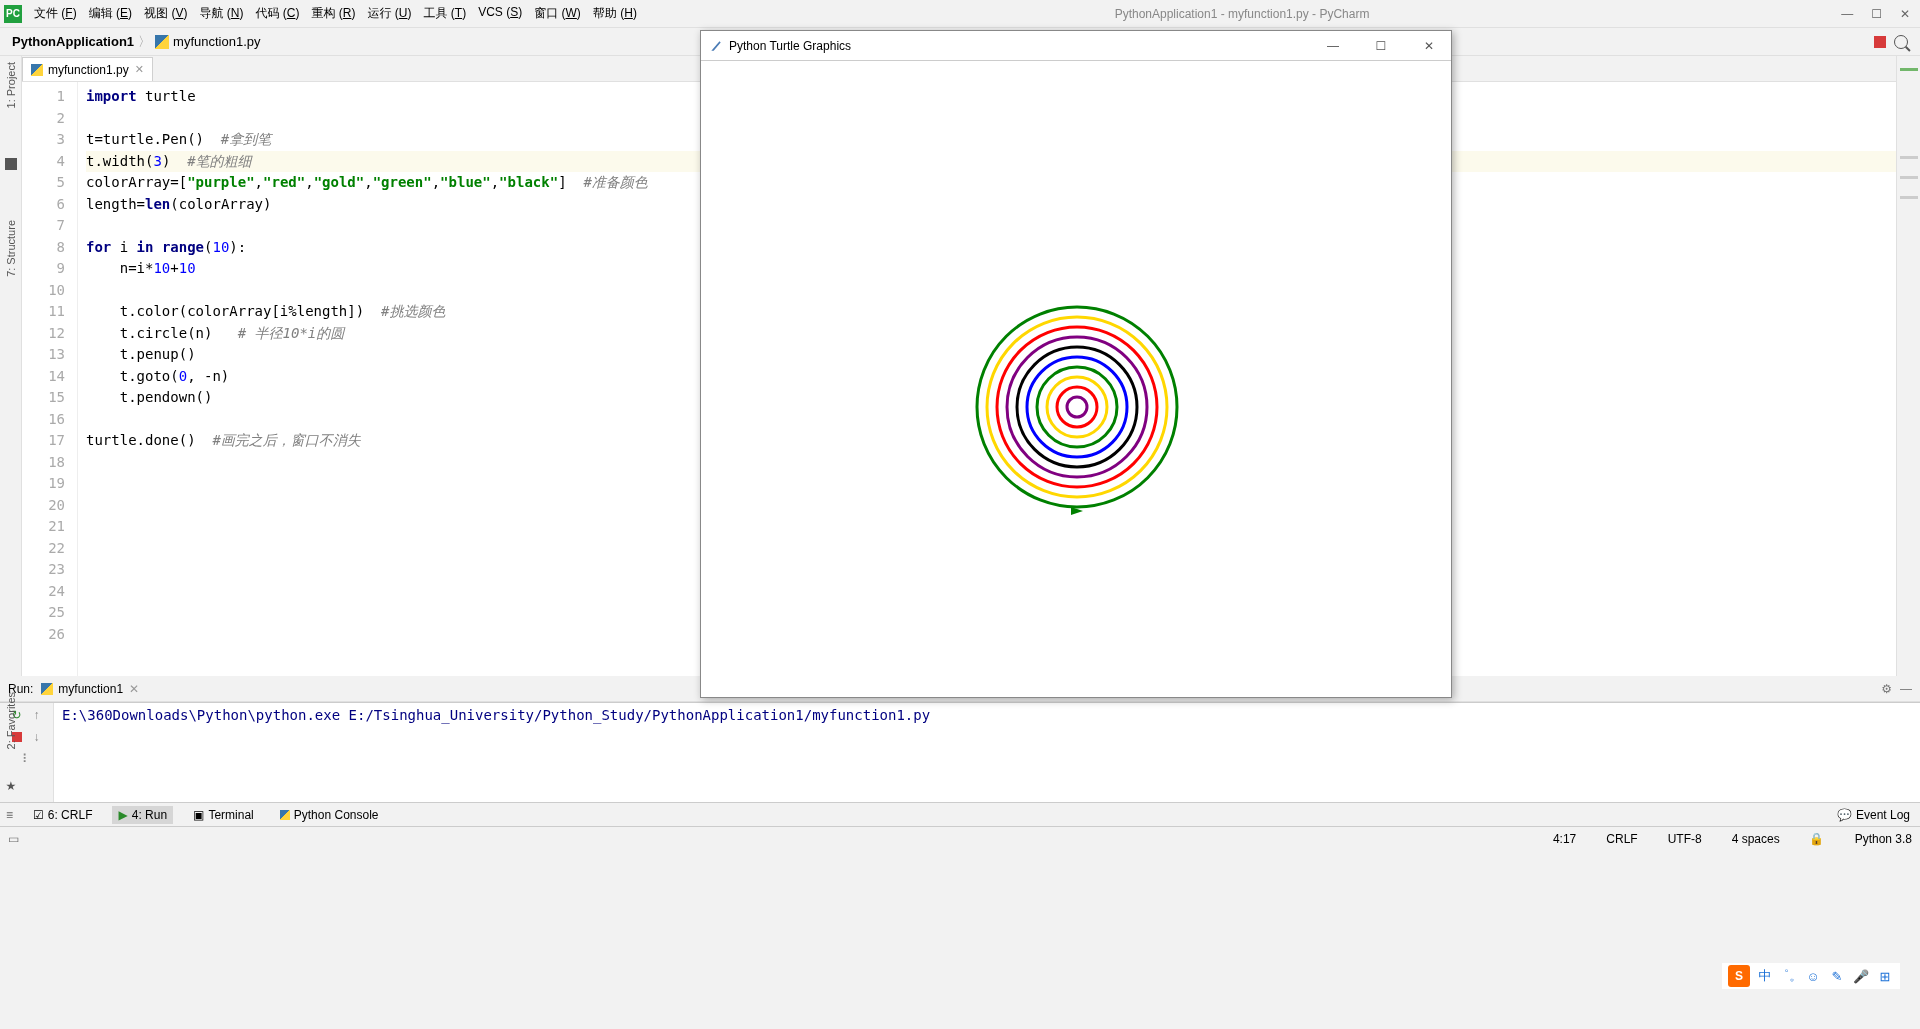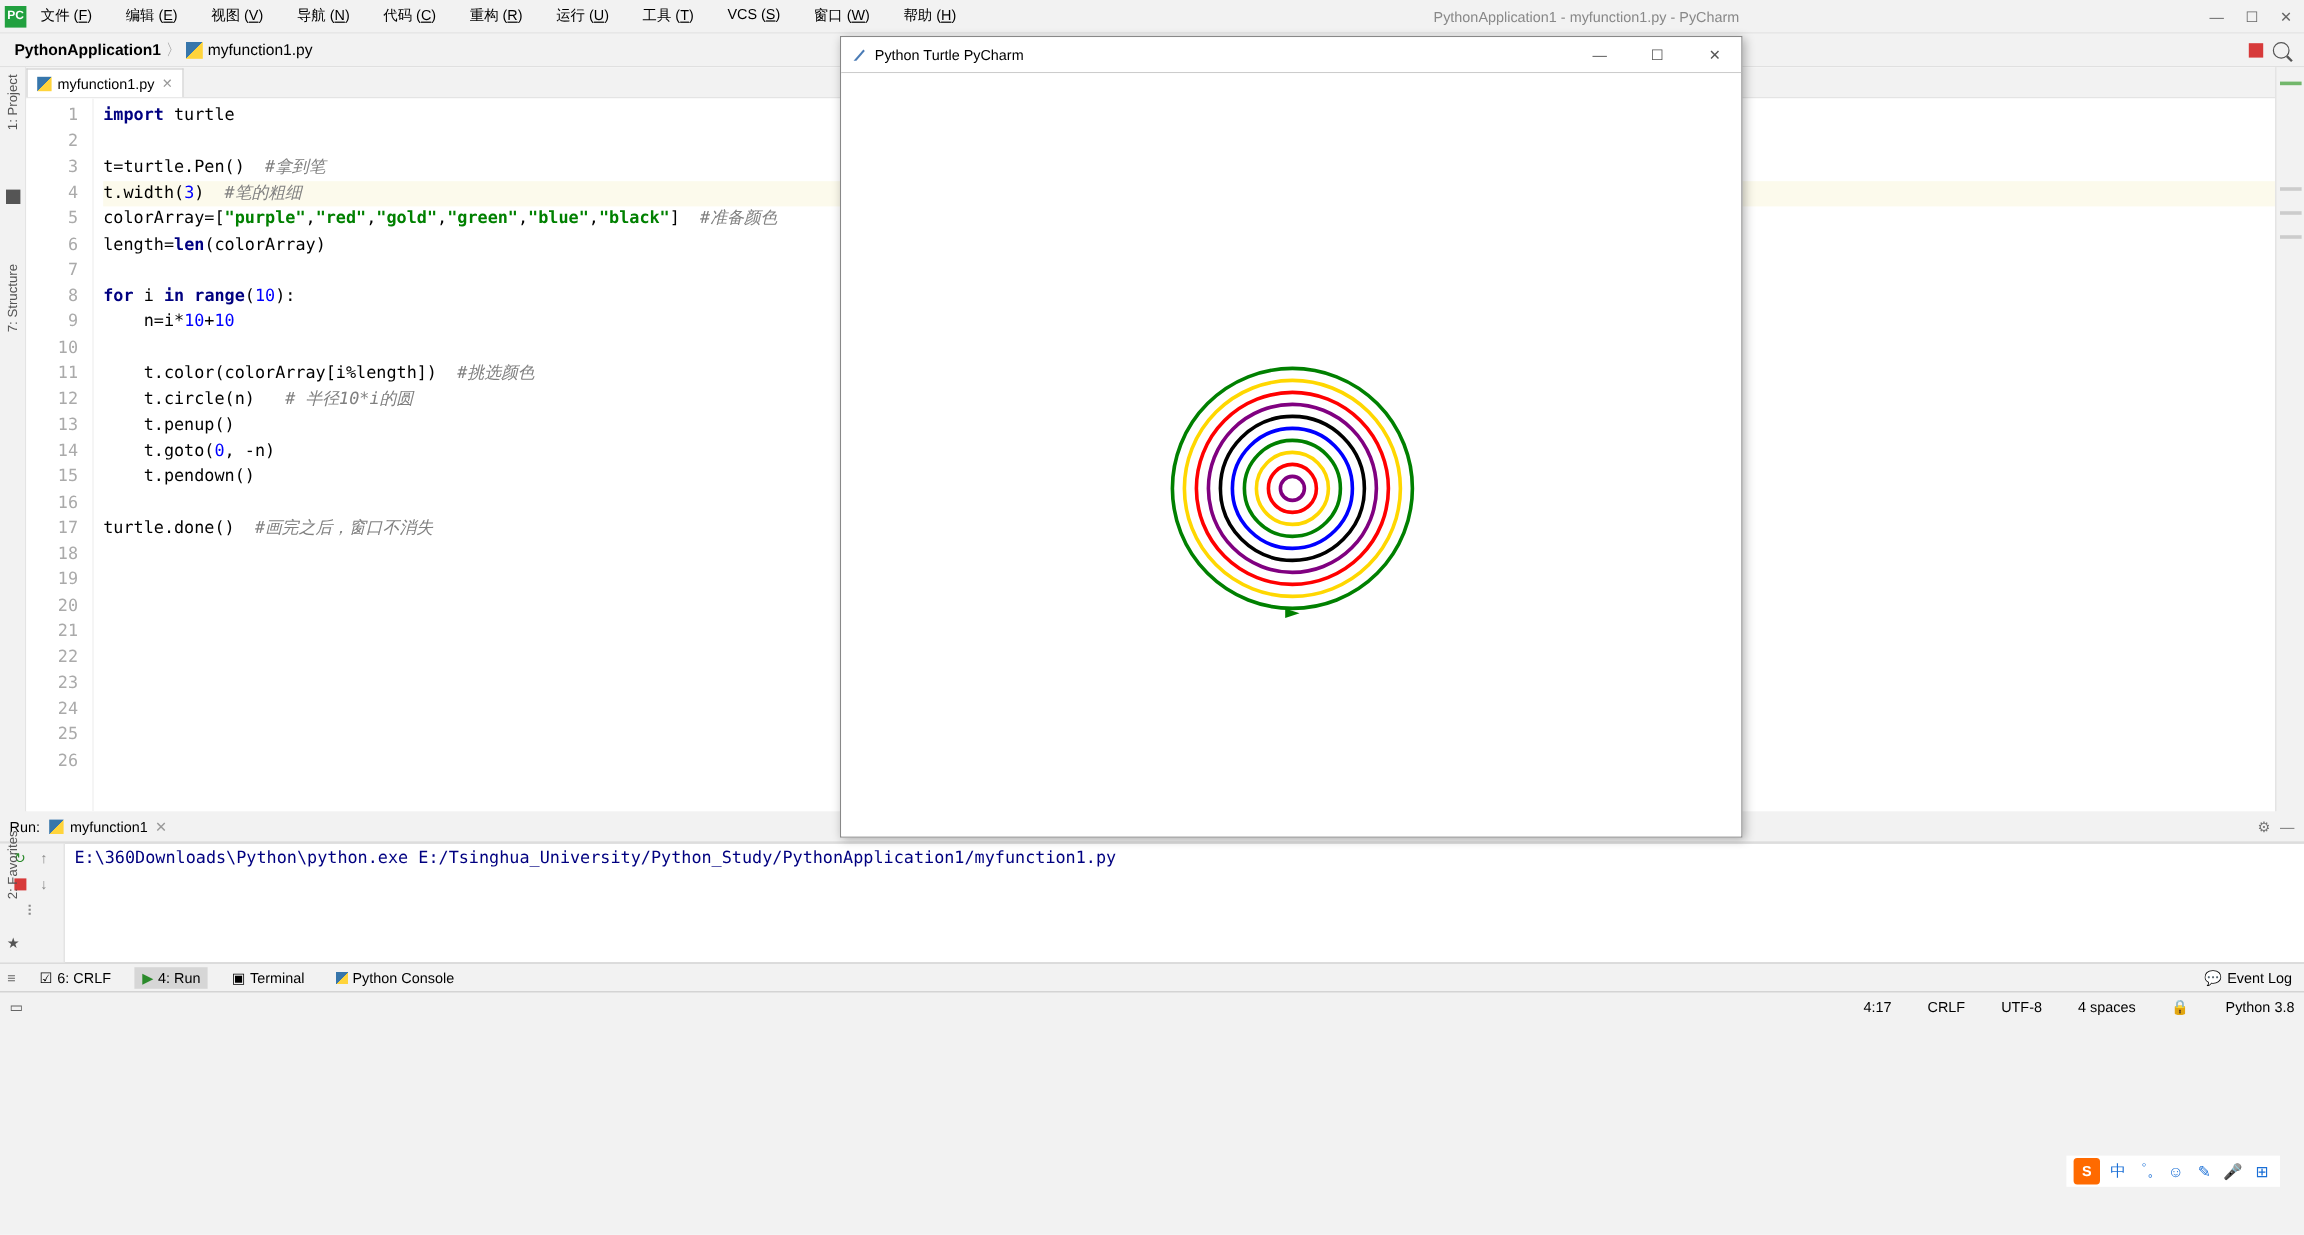--- a/index.html
+++ b/index.html
@@ -1,19 +1,19 @@
 <!DOCTYPE html>
 <html><head>
 <meta charset="utf-8">
 <style>
 * { margin:0; padding:0; box-sizing:border-box; }
 body { font-family:"Segoe UI",Arial,sans-serif; font-size:12px; background:#f2f2f2; width:1920px; height:1029px; overflow:hidden; position:relative; color:#000; }
 .menubar { height:28px; background:#f2f2f2; display:flex; align-items:center; padding:11px 4px; border-bottom:1px solid #e0e0e0; }
 .menubar .logo { width:18px; height:18px; background:#21a03f; margin-right:6px; display:flex; align-items:center; justify-content:center; color:#fff; font-size:10px; font-weight:bold; }
-.menubar .menus { display:flex; gap:16px; }
+.menubar .menus { display:flex; gap:0; }
 .menubar .menus span { padding:2px 6px; cursor:default; }
 .menubar .title { flex:1; text-align:center; color:#888; }
 .menubar .winctl { display:flex; gap:18px; padding-right:6px; color:#666; }
 .breadcrumb { height:28px; display:flex; align-items:center; padding:0 12px; background:#f2f2f2; border-bottom:1px solid #e0e0e0; font-size:13px; }
 .breadcrumb .bc-sep { color:#999; margin:0 4px; }
 .breadcrumb .py-icon { width:14px; height:14px; background:linear-gradient(135deg,#3776ab 50%,#ffd43b 50%); margin-right:4px; }
 .breadcrumb .right { margin-left:auto; display:flex; align-items:center; gap:8px; }
 .breadcrumb .stop { width:12px; height:12px; background:#d73a3a; }
 .breadcrumb .search-icon { width:14px; height:14px; border:1.5px solid #555; border-radius:50%; position:relative; }
 .breadcrumb .search-icon::after { content:""; position:absolute; width:6px; height:1.5px; background:#555; bottom:-2px; right:-4px; transform:rotate(45deg); }
@@ -229,21 +229,21 @@
     <span>🔒</span>
     <span>Python 3.8</span>
   </div>
 </div>
 
 <div class="turtle-win">
   <div class="turtle-title">
     <svg class="feather" viewBox="0 0 24 24">
         <path d="M4 20 L18 4 L20 6 L8 20 Z" fill="#4a7bb5"></path>
       </svg>
-    <span>Python Turtle PyCharm</span>
+    <span>Python Turtle Graphics</span>
     <div class="right">
       <span>—</span>
       <span>☐</span>
       <span>✕</span>
     </div>
   </div>
   <div class="turtle-canvas">
     <svg id="turtle-svg" width="750" height="636">
         <circle cx="376" cy="346" r="10" fill="none" stroke="purple" stroke-width="3"></circle>
         <circle cx="376" cy="346" r="20" fill="none" stroke="red" stroke-width="3"></circle>

